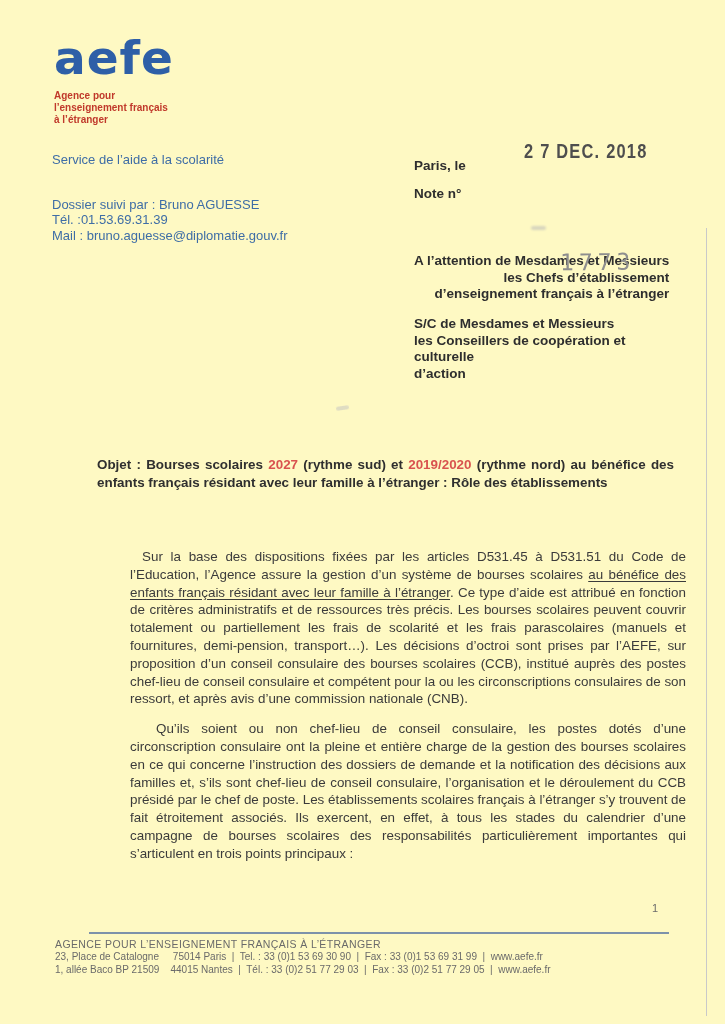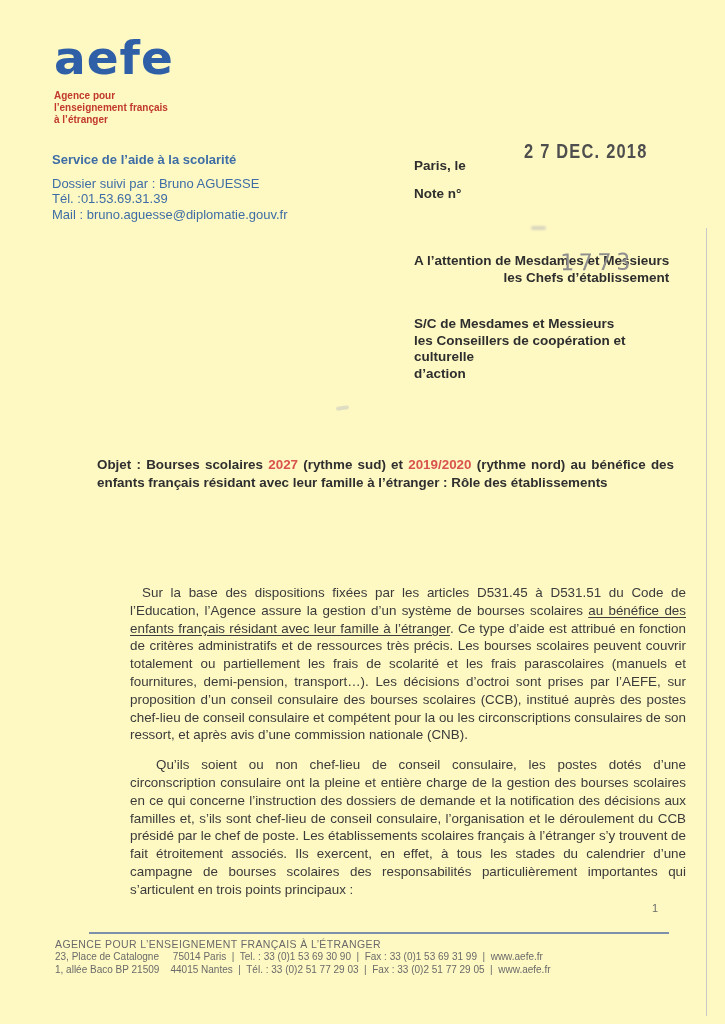--- a/index.html
+++ b/index.html
@@ -30,21 +30,21 @@
     line-height: 12px;
     font-weight: 600;
     color: #c0392b;
   }
 
   
   .contact {
     position: absolute; left: 52px; top: 152px;
     color: #3e6da6; font-size: 13px; line-height: 15.5px;
   }
-  .contact .service { margin-bottom: 8px; font-weight: bold; }
+  .contact .service { margin-bottom: 29px; }
 
   
   .right-col { position: absolute; left: 414px; top: 155px; width: 280px; color: #2e2e2e; }
   .bold-line { font-weight: 700; font-size: 13.5px; }
   .place-line { position: absolute; left: 0; top: 3px; }
   .note-line  { position: absolute; left: 0; top: 31px; }
   .attention-block { position: absolute; left: 0; top: 98px; font-weight: 700; font-size: 13.5px; line-height: 16.5px; text-align: right; }
   .sc-block        { position: absolute; left: 0; top: 161px; font-weight: 700; font-size: 13.5px; line-height: 16.5px; }
 
   
@@ -83,21 +83,21 @@
   }
   .subject .year { color: #d9534f; }
 
   
   .body-text {
     position: absolute; left: 130px; top: 548px; width: 556px;
     font-size: 13.4px; line-height: 17.8px; text-align: justify;
     color: #3b3b3b;
   }
   .body-text p { margin: 0; }
-  .body-text .p1 { text-indent: 12px; margin-bottom: 12px; margin-top: 36px; }
+  .body-text .p1 { text-indent: 12px; margin-bottom: 12px; }
   .body-text .p2 { text-indent: 26px; }
   .u { text-decoration: underline; text-underline-offset: 2px; }
 
   
   .page-number {
     position: absolute; left: 652px; top: 902px;
     font-size: 11px; color: #6b6b6b;
   }
   .footer-rule {
     position: absolute; left: 89px; top: 932px;
@@ -135,20 +135,21 @@
     <div>Tél. :01.53.69.31.39</div>
     <div>Mail : bruno.aguesse@diplomatie.gouv.fr</div>
   </div>
 
   <div class="right-col">
     <div class="bold-line place-line">Paris, le</div>
     <div class="bold-line note-line">Note n°</div>
     <div class="attention-block">
       <div>A l’attention de Mesdames et Messieurs</div>
       <div>les Chefs d’établissement</div>
+      <div>d’enseignement français à l’étranger</div>
     </div>
     <div class="sc-block">
       <div>S/C de Mesdames et Messieurs</div>
       <div>les Conseillers de coopération et</div>
       <div>culturelle</div>
       <div>d’action</div>
     </div>
   </div>
 
   <div class="date-stamp">2 7 DEC. 2018</div>

